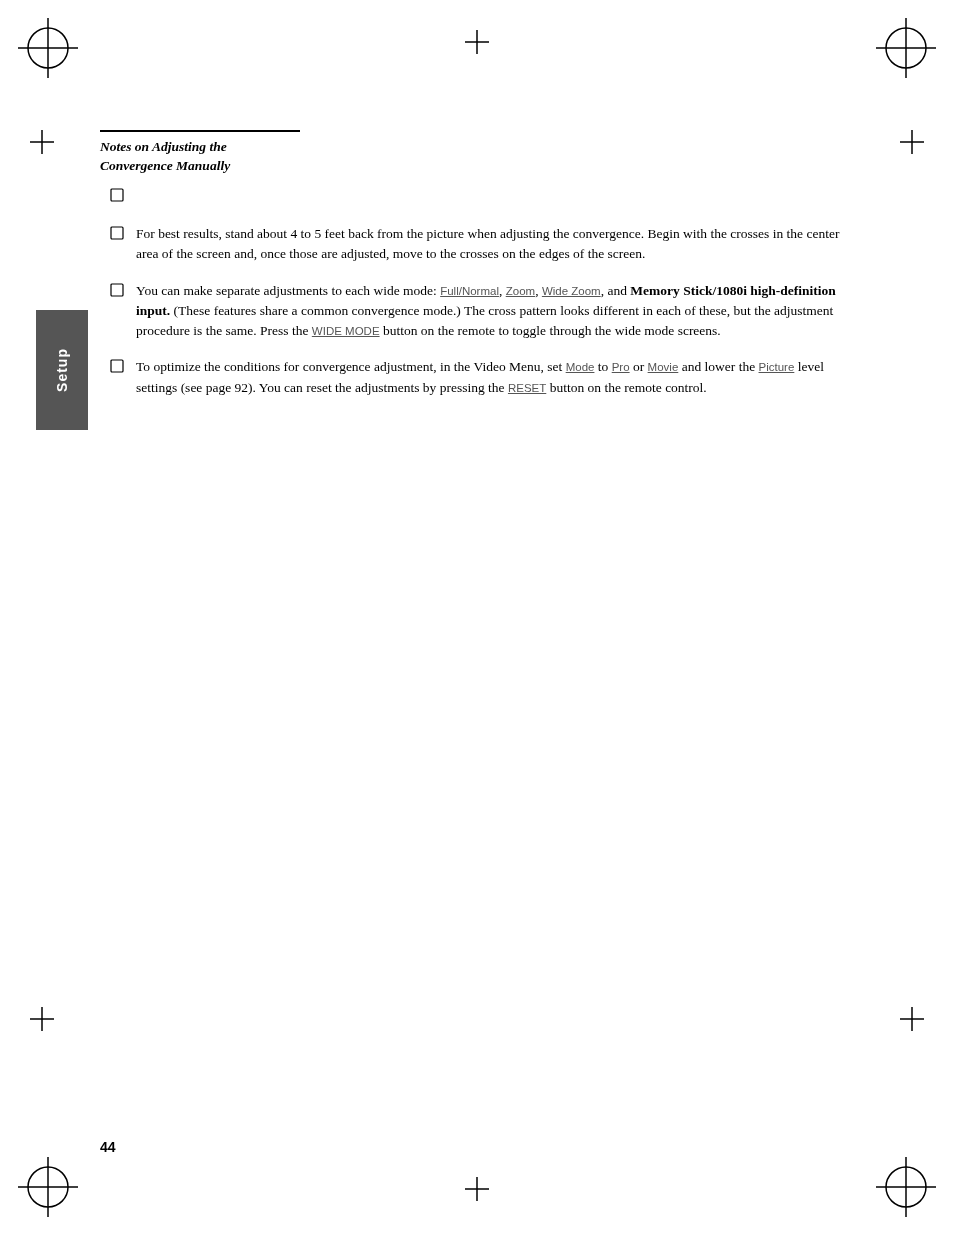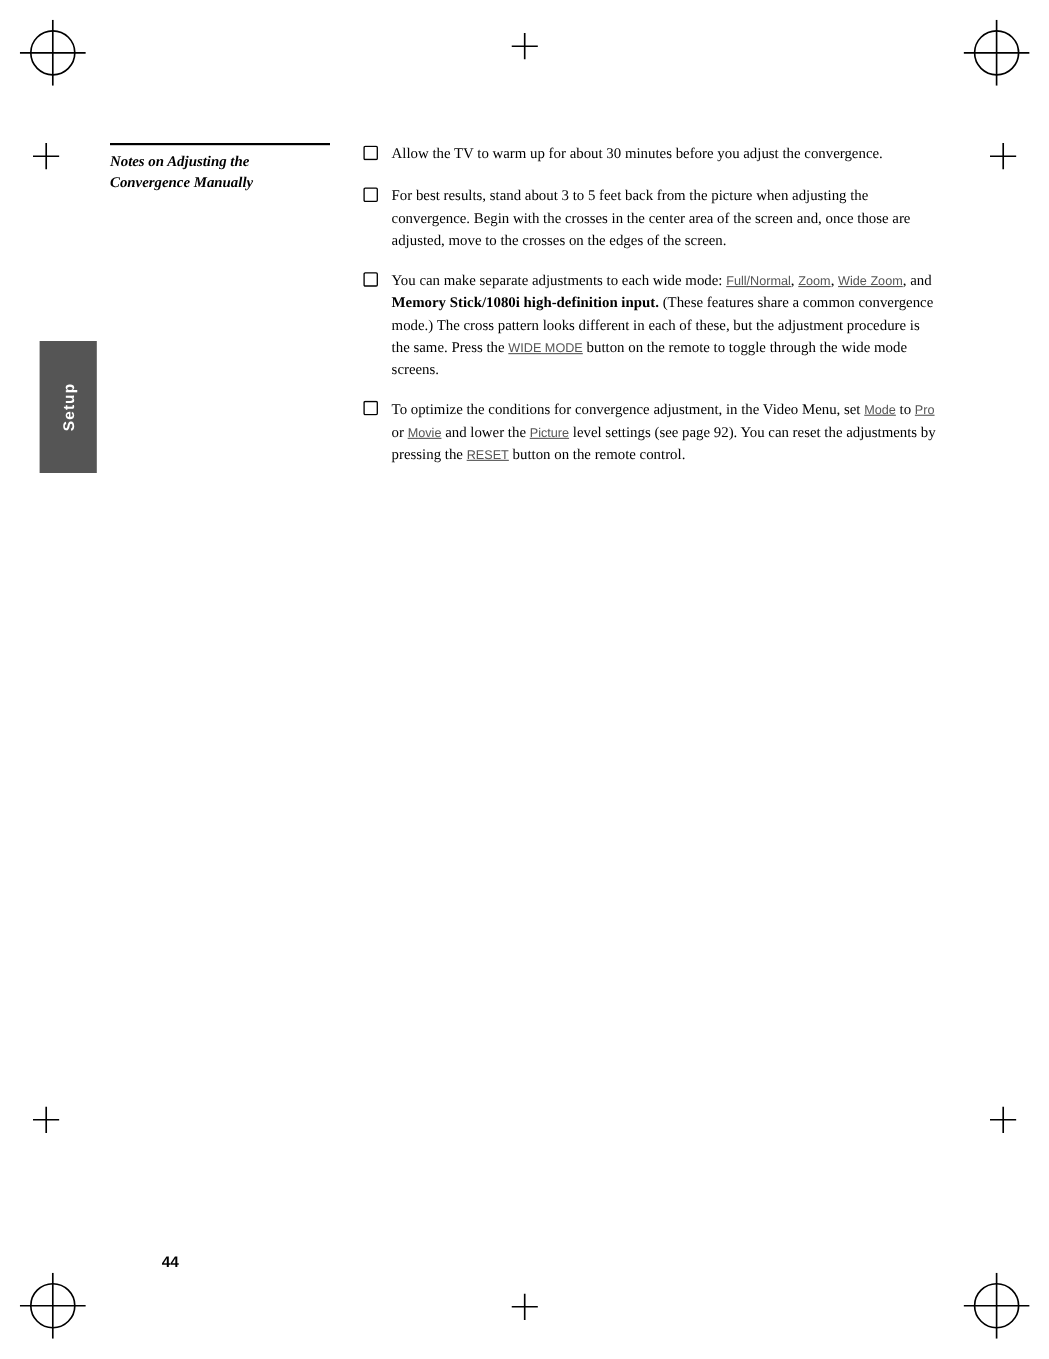--- a/index.html
+++ b/index.html
@@ -45,21 +45,21 @@
     .content-area {
       position: absolute;
       top: 130px;
       left: 100px;
       right: 100px;
       bottom: 130px;
     }
 
     .main-content {
       display: flex;
-      flex-direction: row;
+      flex-direction: column;
       gap: 0px;
     }
 
     
     .left-column {
       width: 220px;
       flex-shrink: 0;
       padding-right: 20px;
     }
 
@@ -149,21 +149,20 @@
 
     
     .page-number {
       position: absolute;
       bottom: 80px;
       left: 100px;
       font-size: 14px;
       font-weight: bold;
       color: #000;
       font-family: Arial, sans-serif;
-      margin-left: 47px;
     }
 
     
     .edge-mark {
       position: absolute;
     }
 
     .edge-mark.top-mid { top: 30px; left: 50%; transform: translateX(-50%); }
     .edge-mark.bottom-mid { bottom: 30px; left: 50%; transform: translateX(-50%); }
     .edge-mark.left-mid-top { left: 30px; top: 130px; }
@@ -263,33 +262,30 @@
 
       <div class="right-column">
         <ul class="bullet-list">
 
           <li class="bullet-item">
             <span class="bullet-icon">
               <svg viewBox="0 0 14 14" xmlns="http://www.w3.org/2000/svg">
                 <rect x="1" y="1" width="12" height="12" rx="1" fill="none" stroke="#000" stroke-width="1.2"></rect>
               </svg>
             </span>
-            <span class="bullet-text">
-              Allow the TV to warm up for about 30 minutes before you adjust the convergence.
-            </span>
           </li>
 
           <li class="bullet-item">
             <span class="bullet-icon">
               <svg viewBox="0 0 14 14" xmlns="http://www.w3.org/2000/svg">
                 <rect x="1" y="1" width="12" height="12" rx="1" fill="none" stroke="#000" stroke-width="1.2"></rect>
               </svg>
             </span>
             <span class="bullet-text">
-              For best results, stand about 3 to 5 feet back from the picture when adjusting the convergence. Begin with the crosses in the center area of the screen and, once those are adjusted, move to the crosses on the edges of the screen.
+              For best results, stand about 4 to 5 feet back from the picture when adjusting the convergence. Begin with the crosses in the center area of the screen and, once those are adjusted, move to the crosses on the edges of the screen.
             </span>
           </li>
 
           <li class="bullet-item">
             <span class="bullet-icon">
               <svg viewBox="0 0 14 14" xmlns="http://www.w3.org/2000/svg">
                 <rect x="1" y="1" width="12" height="12" rx="1" fill="none" stroke="#000" stroke-width="1.2"></rect>
               </svg>
             </span>
             <span class="bullet-text">

